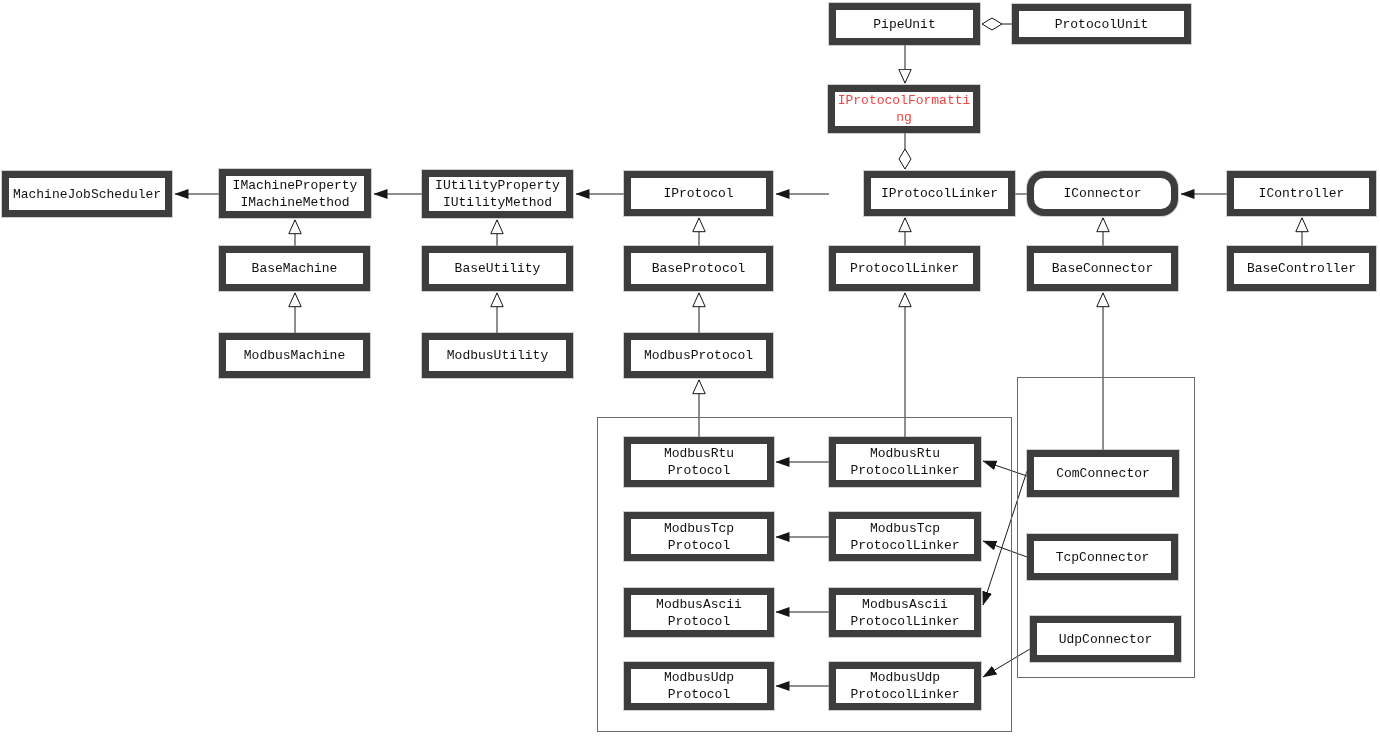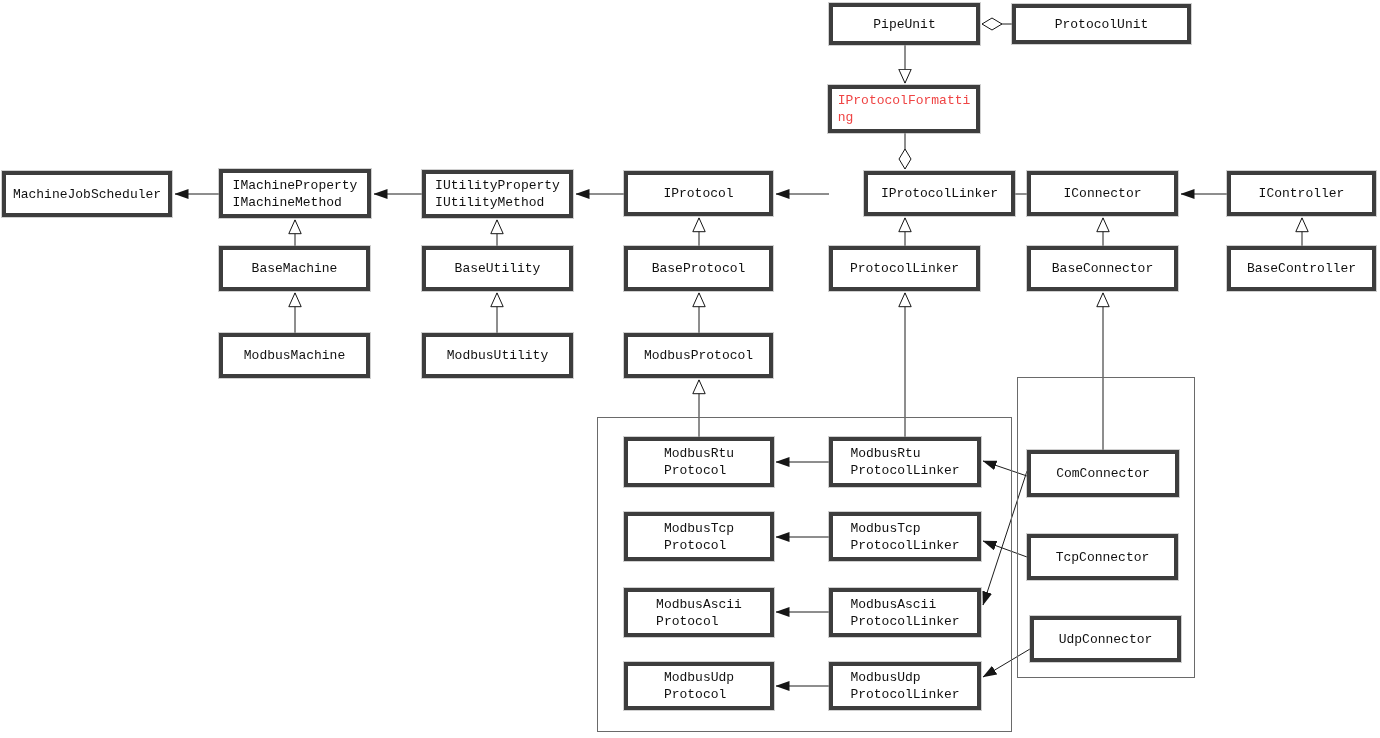--- a/index.html
+++ b/index.html
@@ -14,24 +14,24 @@
   .group{
     position:absolute;
     border:1px solid #6a6a6a;
     background:transparent;
     box-sizing:border-box;
   }
   .node{
     position:absolute;
     box-sizing:border-box;
     display:flex;align-items:center;justify-content:center;
-    text-align:left;
+    text-align:center;
     white-space:pre-line;
     background:#ffffff;
-    border:4px solid #7f1d1d;
+    border:7px solid #7f1d1d;
     box-shadow:0 0 0 1px rgba(150,150,150,0.45);
     font-size:13px;line-height:17px;color:#101010;
   }
 </style>
 </head>
 <body>
 
 <div id="diagram" style="background: rgb(255, 255, 255);">
   <svg id="edges" width="1380" height="738" viewBox="0 0 1380 738">
     <defs>
@@ -81,21 +81,21 @@
     <div class="node" style="left: 1012px; top: 4px; width: 179px; height: 40px; border-color: rgb(61, 61, 61); color: rgb(16, 16, 16);">ProtocolUnit</div>
     <div class="node" style="left: 828px; top: 85px; width: 152px; height: 48px; border-color: rgb(61, 61, 61); color: #ef4444;">IProtocolFormatti
 ng</div>
     <div class="node" style="left: 2px; top: 171px; width: 170px; height: 46px; border-color: rgb(61, 61, 61); color: rgb(16, 16, 16);">MachineJobScheduler</div>
     <div class="node" style="left: 219px; top: 169px; width: 152px; height: 49px; border-color: rgb(61, 61, 61); color: rgb(16, 16, 16);">IMachineProperty
 IMachineMethod</div>
     <div class="node" style="left: 422px; top: 170px; width: 151px; height: 48px; border-color: rgb(61, 61, 61); color: rgb(16, 16, 16);">IUtilityProperty
 IUtilityMethod</div>
     <div class="node" style="left: 624px; top: 171px; width: 149px; height: 45px; border-color: rgb(61, 61, 61); color: rgb(16, 16, 16); font-family: Liberation Mono, monospace;">IProtocol</div>
     <div class="node" style="left: 829px; top: 171px; width: 151px; height: 45px; border-color: rgb(61, 61, 61); color: rgb(16, 16, 16); margin-left: 35px;">IProtocolLinker</div>
-    <div class="node" style="left: 1027px; top: 171px; width: 151px; height: 45px; border-color: rgb(61, 61, 61); color: rgb(16, 16, 16);">IConnector</div>
+    <div class="node" style="left: 1027px; top: 171px; width: 151px; height: 45px; border-color: rgb(61, 61, 61); color: rgb(16, 16, 16); border-radius: 17px;">IConnector</div>
     <div class="node" style="left: 1227px; top: 171px; width: 149px; height: 45px; border-color: rgb(61, 61, 61); color: rgb(16, 16, 16);">IController</div>
     <div class="node" style="left: 219px; top: 246px; width: 151px; height: 45px; border-color: rgb(61, 61, 61); color: rgb(16, 16, 16);">BaseMachine</div>
     <div class="node" style="left: 422px; top: 246px; width: 151px; height: 45px; border-color: rgb(61, 61, 61); color: rgb(16, 16, 16);">BaseUtility</div>
     <div class="node" style="left: 624px; top: 246px; width: 149px; height: 45px; border-color: rgb(61, 61, 61); color: rgb(16, 16, 16);">BaseProtocol</div>
     <div class="node" style="left: 829px; top: 246px; width: 151px; height: 45px; border-color: rgb(61, 61, 61); color: rgb(16, 16, 16);">ProtocolLinker</div>
     <div class="node" style="left: 1027px; top: 246px; width: 151px; height: 45px; border-color: rgb(61, 61, 61); color: rgb(16, 16, 16);">BaseConnector</div>
     <div class="node" style="left: 1227px; top: 246px; width: 149px; height: 45px; border-color: rgb(61, 61, 61); color: rgb(16, 16, 16);">BaseController</div>
     <div class="node" style="left: 219px; top: 333px; width: 151px; height: 45px; border-color: rgb(61, 61, 61); color: rgb(16, 16, 16);">ModbusMachine</div>
     <div class="node" style="left: 422px; top: 333px; width: 151px; height: 45px; border-color: rgb(61, 61, 61); color: rgb(16, 16, 16);">ModbusUtility</div>
     <div class="node" style="left: 624px; top: 333px; width: 149px; height: 45px; border-color: rgb(61, 61, 61); color: rgb(16, 16, 16);">ModbusProtocol</div>

